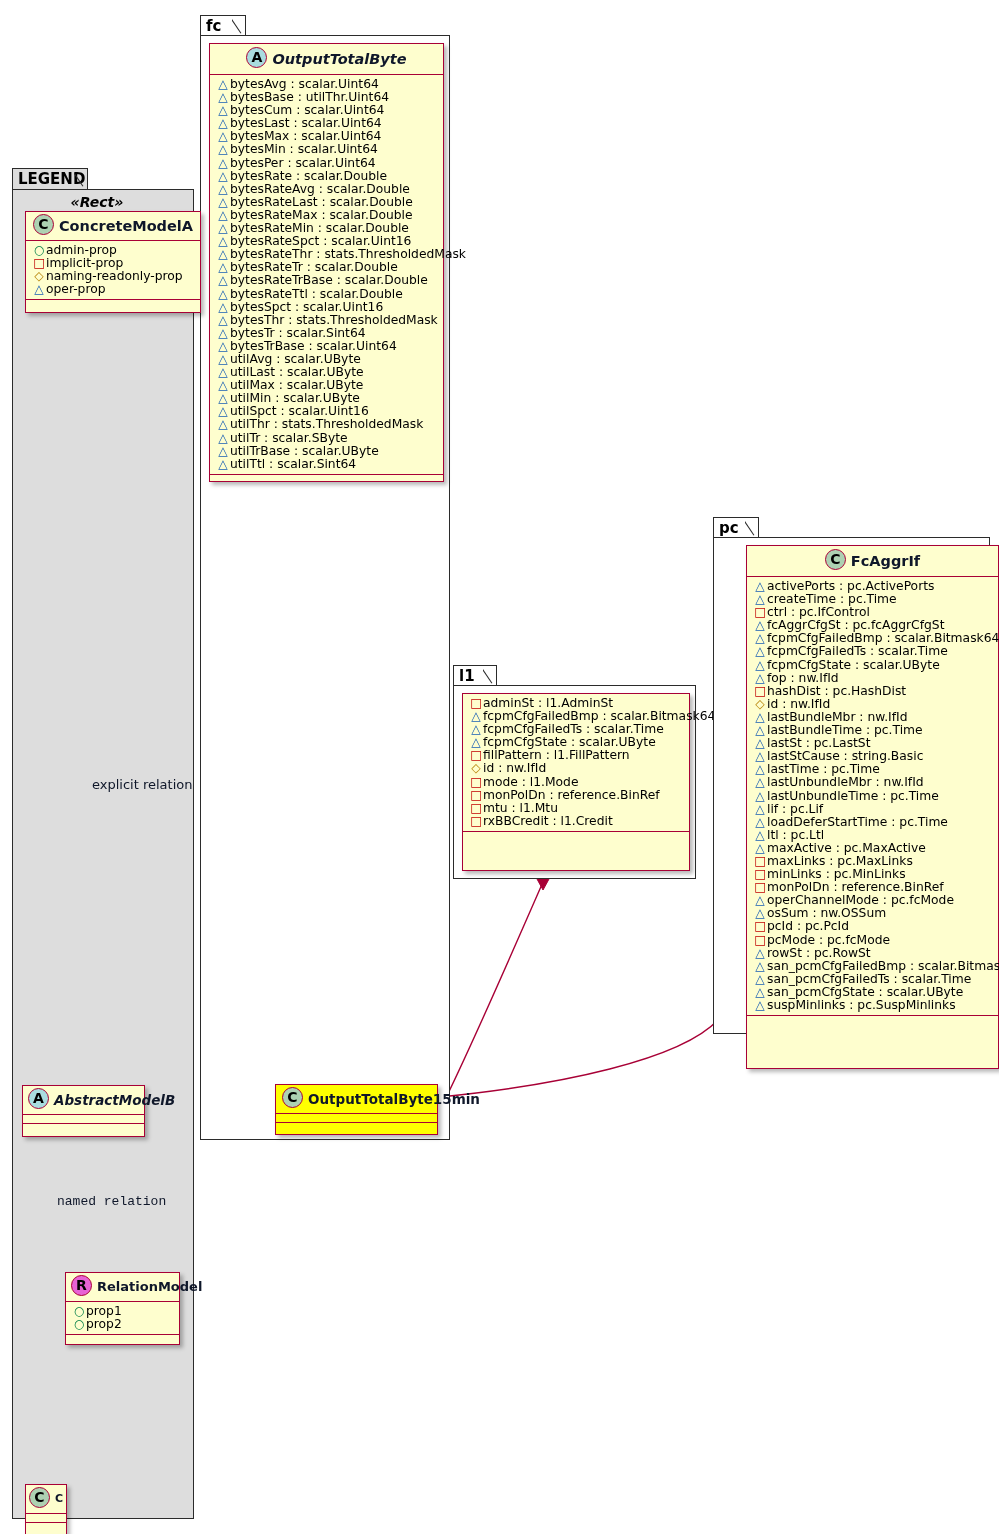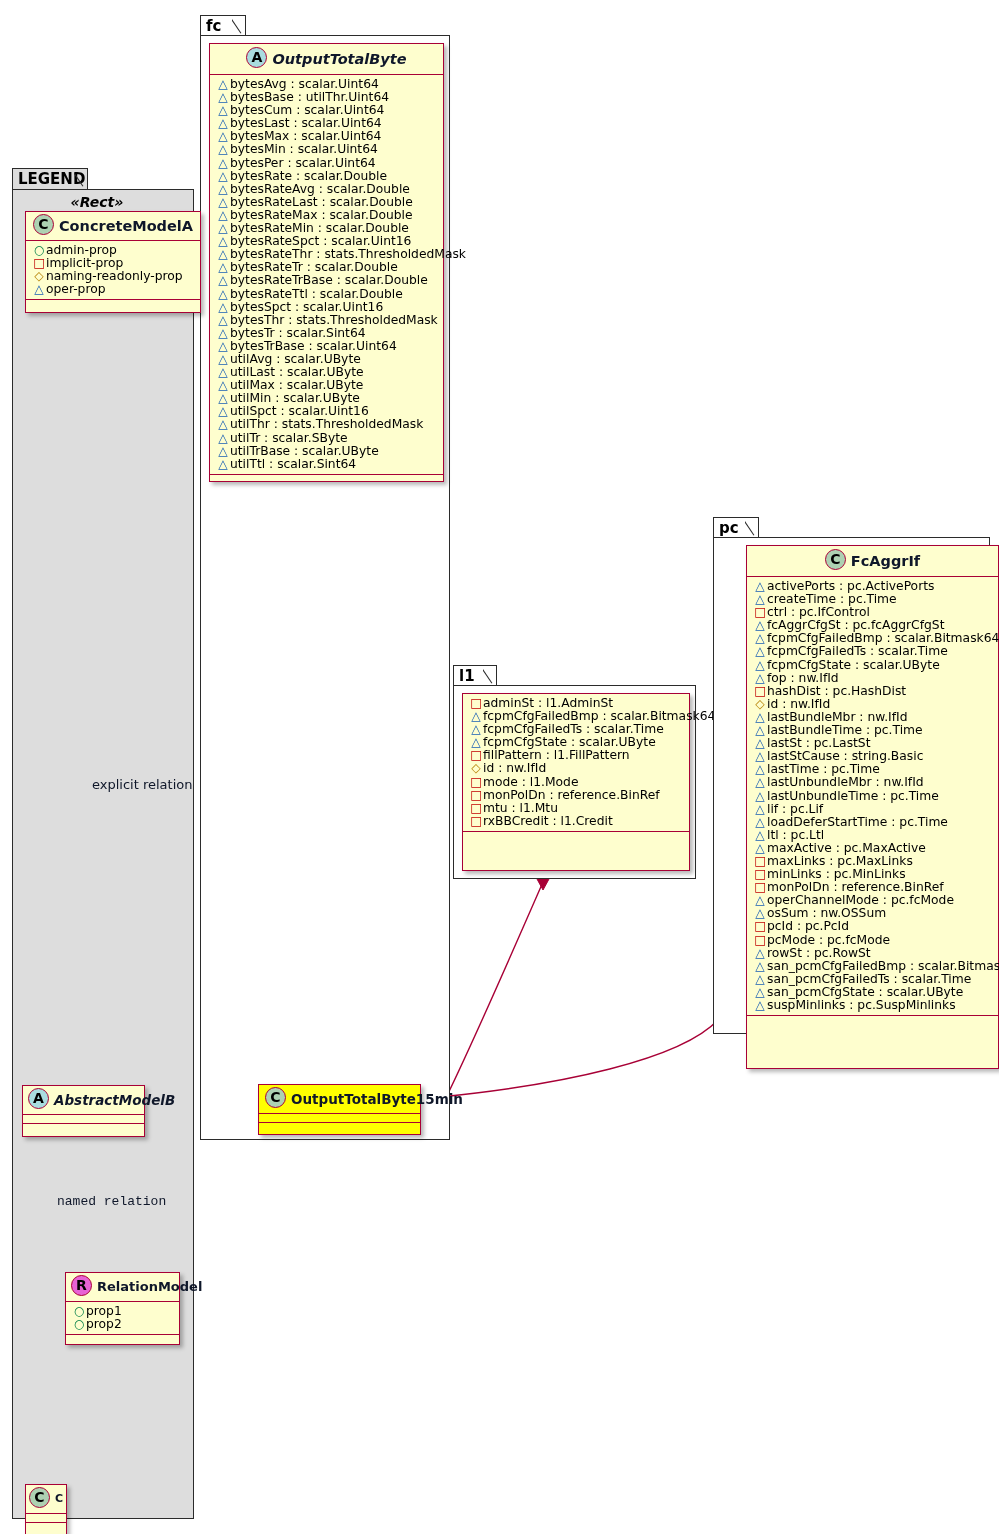--- a/index.html
+++ b/index.html
@@ -238,21 +238,21 @@
       <span class="attr"><span class="g gl-triangle">△</span><span>utilMin : scalar.UByte</span></span>
       <span class="attr"><span class="g gl-triangle">△</span><span>utilSpct : scalar.Uint16</span></span>
       <span class="attr"><span class="g gl-triangle">△</span><span>utilThr : stats.ThresholdedMask</span></span>
       <span class="attr"><span class="g gl-triangle">△</span><span>utilTr : scalar.SByte</span></span>
       <span class="attr"><span class="g gl-triangle">△</span><span>utilTrBase : scalar.UByte</span></span>
       <span class="attr"><span class="g gl-triangle">△</span><span>utilTtl : scalar.Sint64</span></span>
     </div>
   <div class="uclass-footer"></div>
 </div>
 
-<div class="uclass highlight" style="left:258px; top:1084px; width:163px; height:51px;">
+<div class="uclass highlight" style="left:275px; top:1084px; width:163px; height:51px;">
   <div class="uclass-header" style="padding:3px 6px 4px 6px;">
     <span class="badge badge-C">C</span><span class="uclass-title" style="font-size:13.5px;">OutputTotalByte15min</span>
   </div>
   <div class="uclass-footer"></div>
   <div class="uclass-footer"></div>
 </div>
 
 <div class="package-tab" style="left:453px; top:665px; width:44px; height:21px;">
   <span>l1</span>
   <span class="tab-fold"></span>

